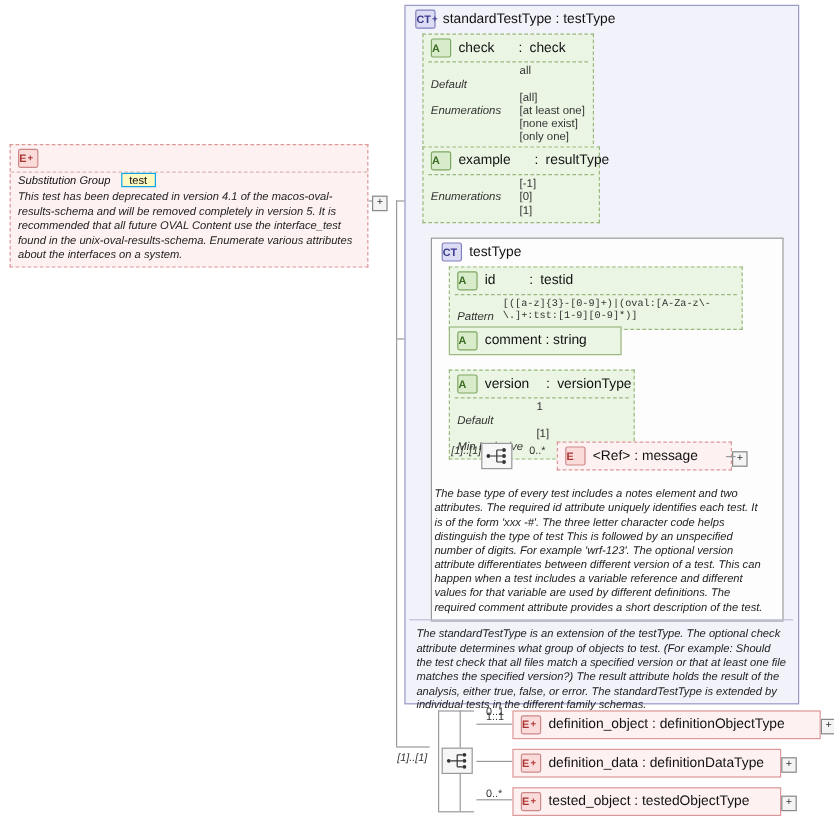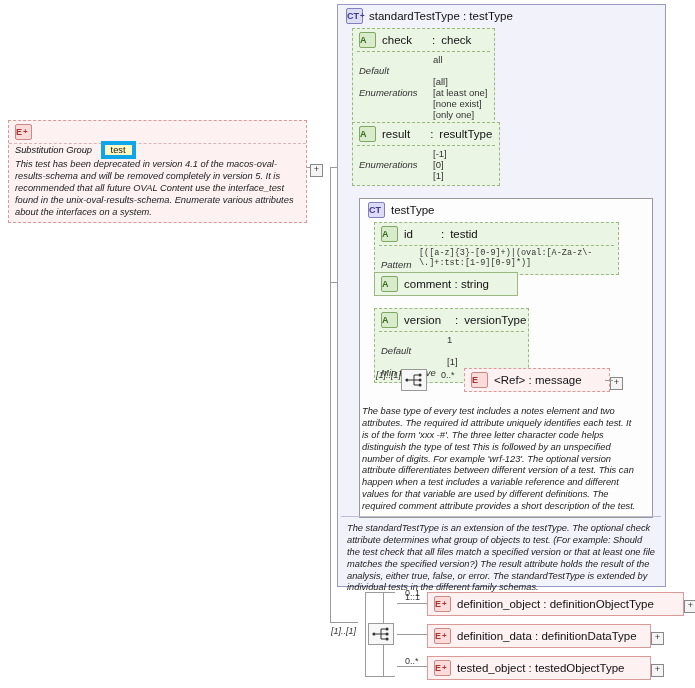--- a/index.html
+++ b/index.html
@@ -71,21 +71,21 @@
     width:26px; height:22px; border:1px solid #999; background:#f7f7f7;
     display:flex; align-items:center; justify-content:center;
   }
   .seq svg { display:block; }
 
   .card { font-size:9px; font-style:italic; color:#333; }
   .card-plain { font-size:9px; color:#333; }
 
   .subgrp { font-size:9.3px; padding:1px 6px 0 6px; }
   .subgrp i { font-style:italic; }
-  .subgrp .val { background:#fef9c3; border:4px solid #0ea5e9; padding:0 6px; margin-left:6px; font-style:normal; }
+  .subgrp .val { background:#fef9c3; border:1px solid #0ea5e9; padding:0 6px; margin-left:6px; font-style:normal; }
 </style>
 </head>
 <body>
 
 <div class="line hline abs" style="left:307px; top:167px; width:12px;"></div>
 <div class="abs" style="left:310px; top:162px;">
   <span class="expander">+</span>
 </div>
 
 <div class="line vline abs" style="left:330px; top:167px; height:455px;"></div>
@@ -156,21 +156,21 @@
         <span>[none exist]</span>
         <span>[only one]</span>
       </span>
     </div>
   </div>
 </div>
 
 <div class="abs a-box dashed" style="left:352px; top:122px; width:148px;">
   <div class="a-title">
     <span class="chip chip-a">A</span>
-    <span>result</span>
+    <span>example</span>
     <span style="margin-left:14px;">:</span>
     <span>resultType</span>
   </div>
   <div style="border-top:1px dashed #9ab87f; margin:0 4px;"></div>
   <div class="facets">
     <div class="facet-row">
       <span class="facet-label">Enumerations</span>
       <span class="facet-vals">
         <span>[-1]</span>
         <span>[0]</span>

